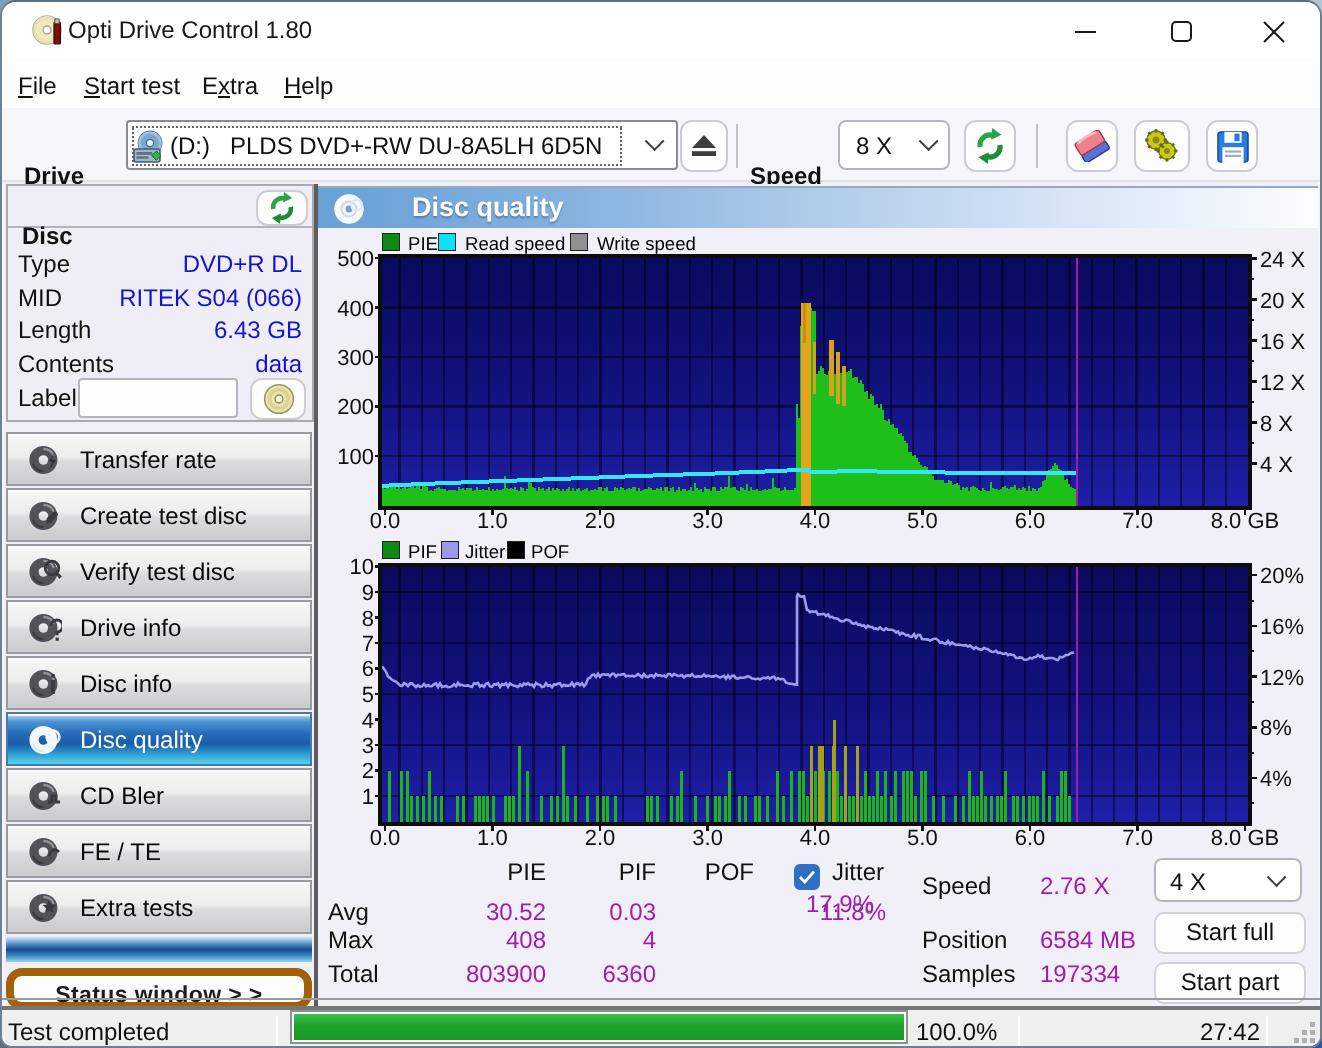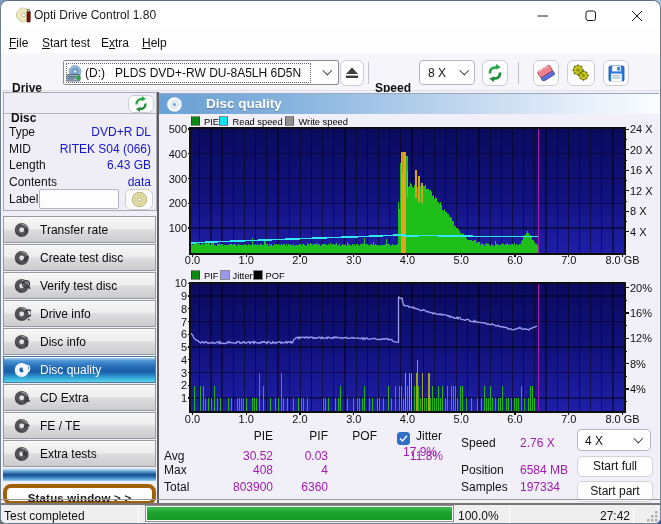--- a/index.html
+++ b/index.html
@@ -234,21 +234,21 @@
     </svg>
       <span class="lab" style="color:#fff">Disc quality</span>
     </div>
   <div class="abs lbtn" style="top:383px">
       <svg width="18" height="18" viewBox="0 0 18 18">
       <path d="M8.7,2 A7,7 0 1 0 8.7,16 A7,7 0 1 0 8.7,2 M8.7,6.6 A2.4,2.4 0 1 1 8.7,11.4 A2.4,2.4 0 1 1 8.7,6.6" fill="#525257" fill-rule="evenodd"></path>
       <path d="M8.7,3.4 A5.6,5.6 0 0 1 13.9,6.9" fill="none" stroke="#97979d" stroke-width="1.1"></path>
       <path d="M8.7,14.6 A5.6,5.6 0 0 1 3.5,11.1" fill="none" stroke="#3a3a3e" stroke-width="1.1"></path>
       <path d="M11,12 l2,0 l0,-3 l2,0 l0,3 l2,0" fill="none" stroke="#3a3a3e" stroke-width="1.4"></path>
     </svg>
-      <span class="lab">CD Extra</span>
+      <span class="lab">CD Bler</span>
     </div>
   <div class="abs lbtn" style="top:411px">
       <svg width="18" height="18" viewBox="0 0 18 18">
       <path d="M8.7,2 A7,7 0 1 0 8.7,16 A7,7 0 1 0 8.7,2 M8.7,6.6 A2.4,2.4 0 1 1 8.7,11.4 A2.4,2.4 0 1 1 8.7,6.6" fill="#525257" fill-rule="evenodd"></path>
       <path d="M8.7,3.4 A5.6,5.6 0 0 1 13.9,6.9" fill="none" stroke="#97979d" stroke-width="1.1"></path>
       <path d="M8.7,14.6 A5.6,5.6 0 0 1 3.5,11.1" fill="none" stroke="#3a3a3e" stroke-width="1.1"></path>
       <path d="M11.5,11 q2,-5 5,-2" fill="none" stroke="#3a3a3e" stroke-width="1.4"></path>
     </svg>
       <span class="lab">FE / TE</span>
     </div>

